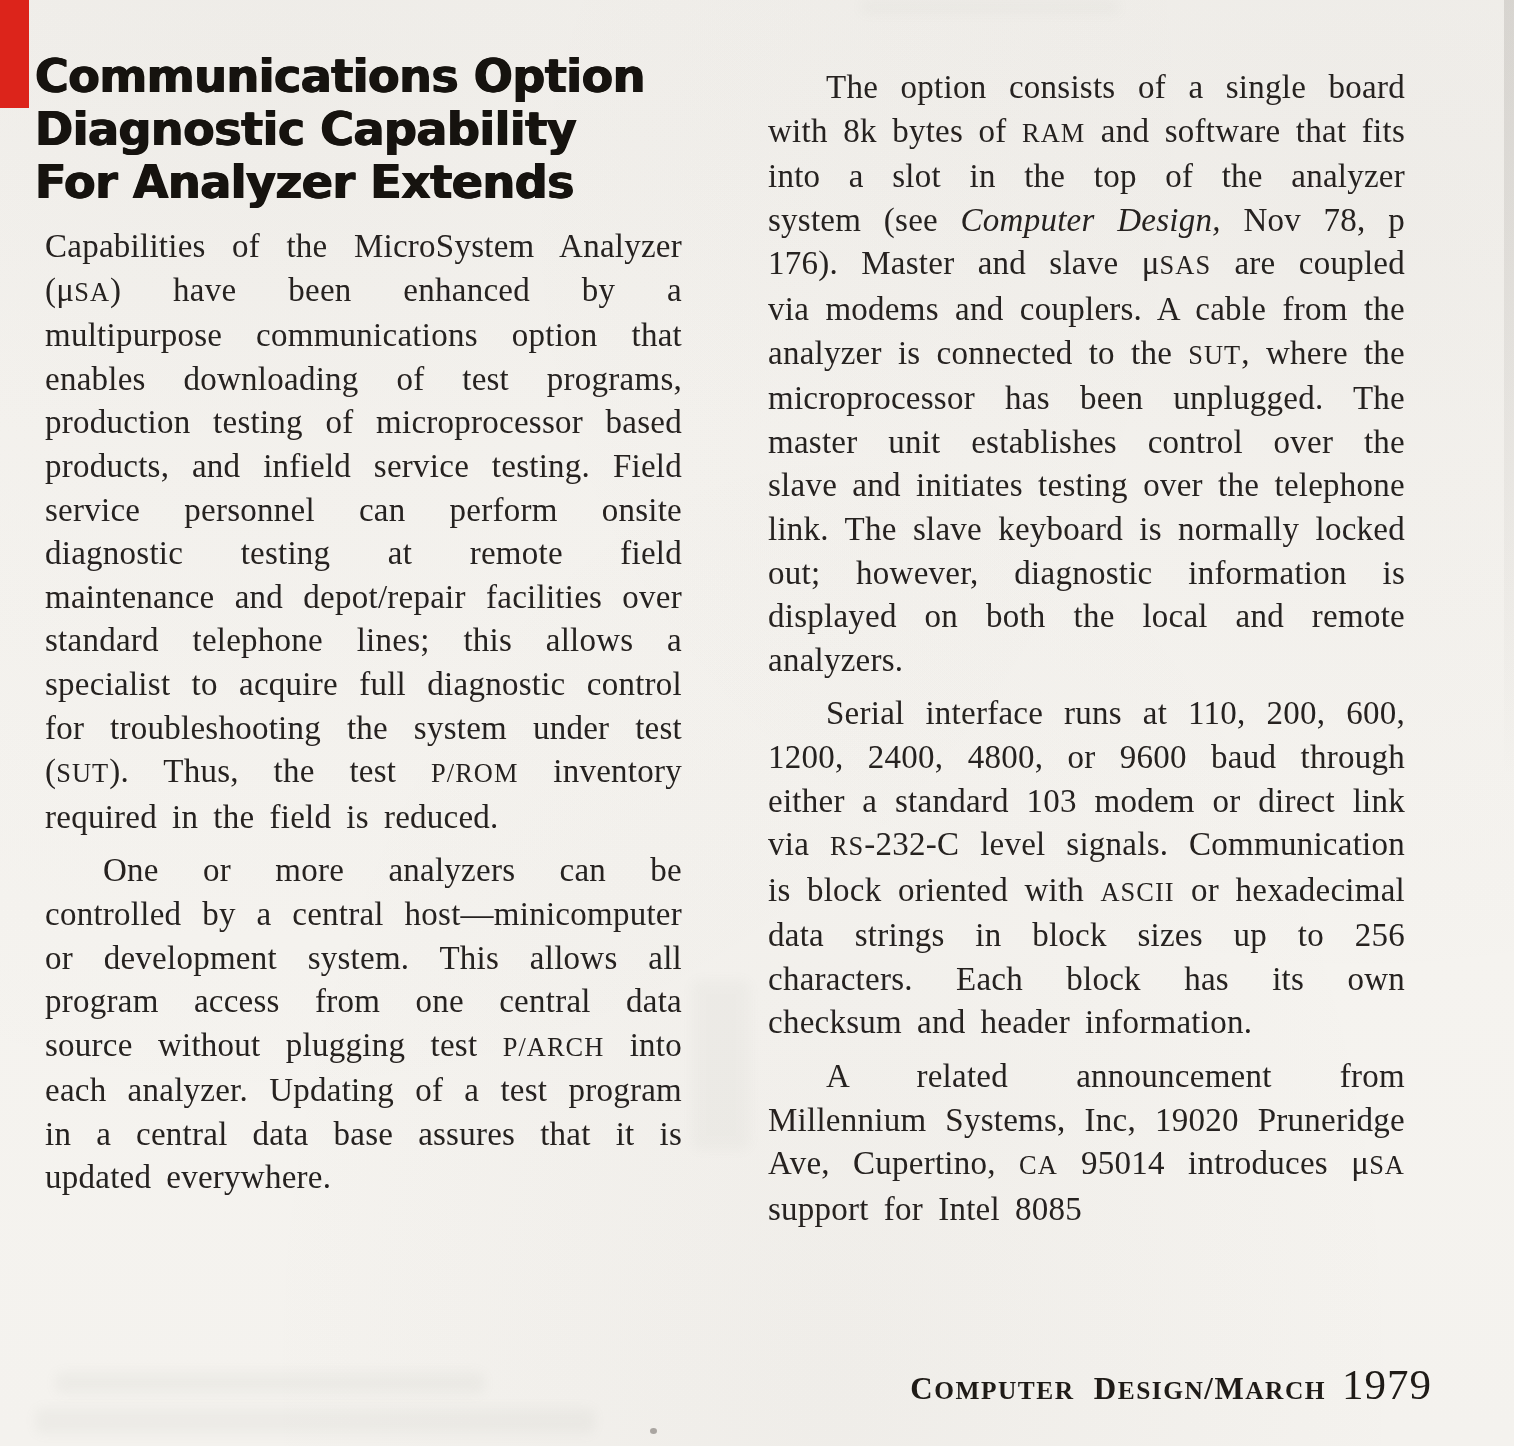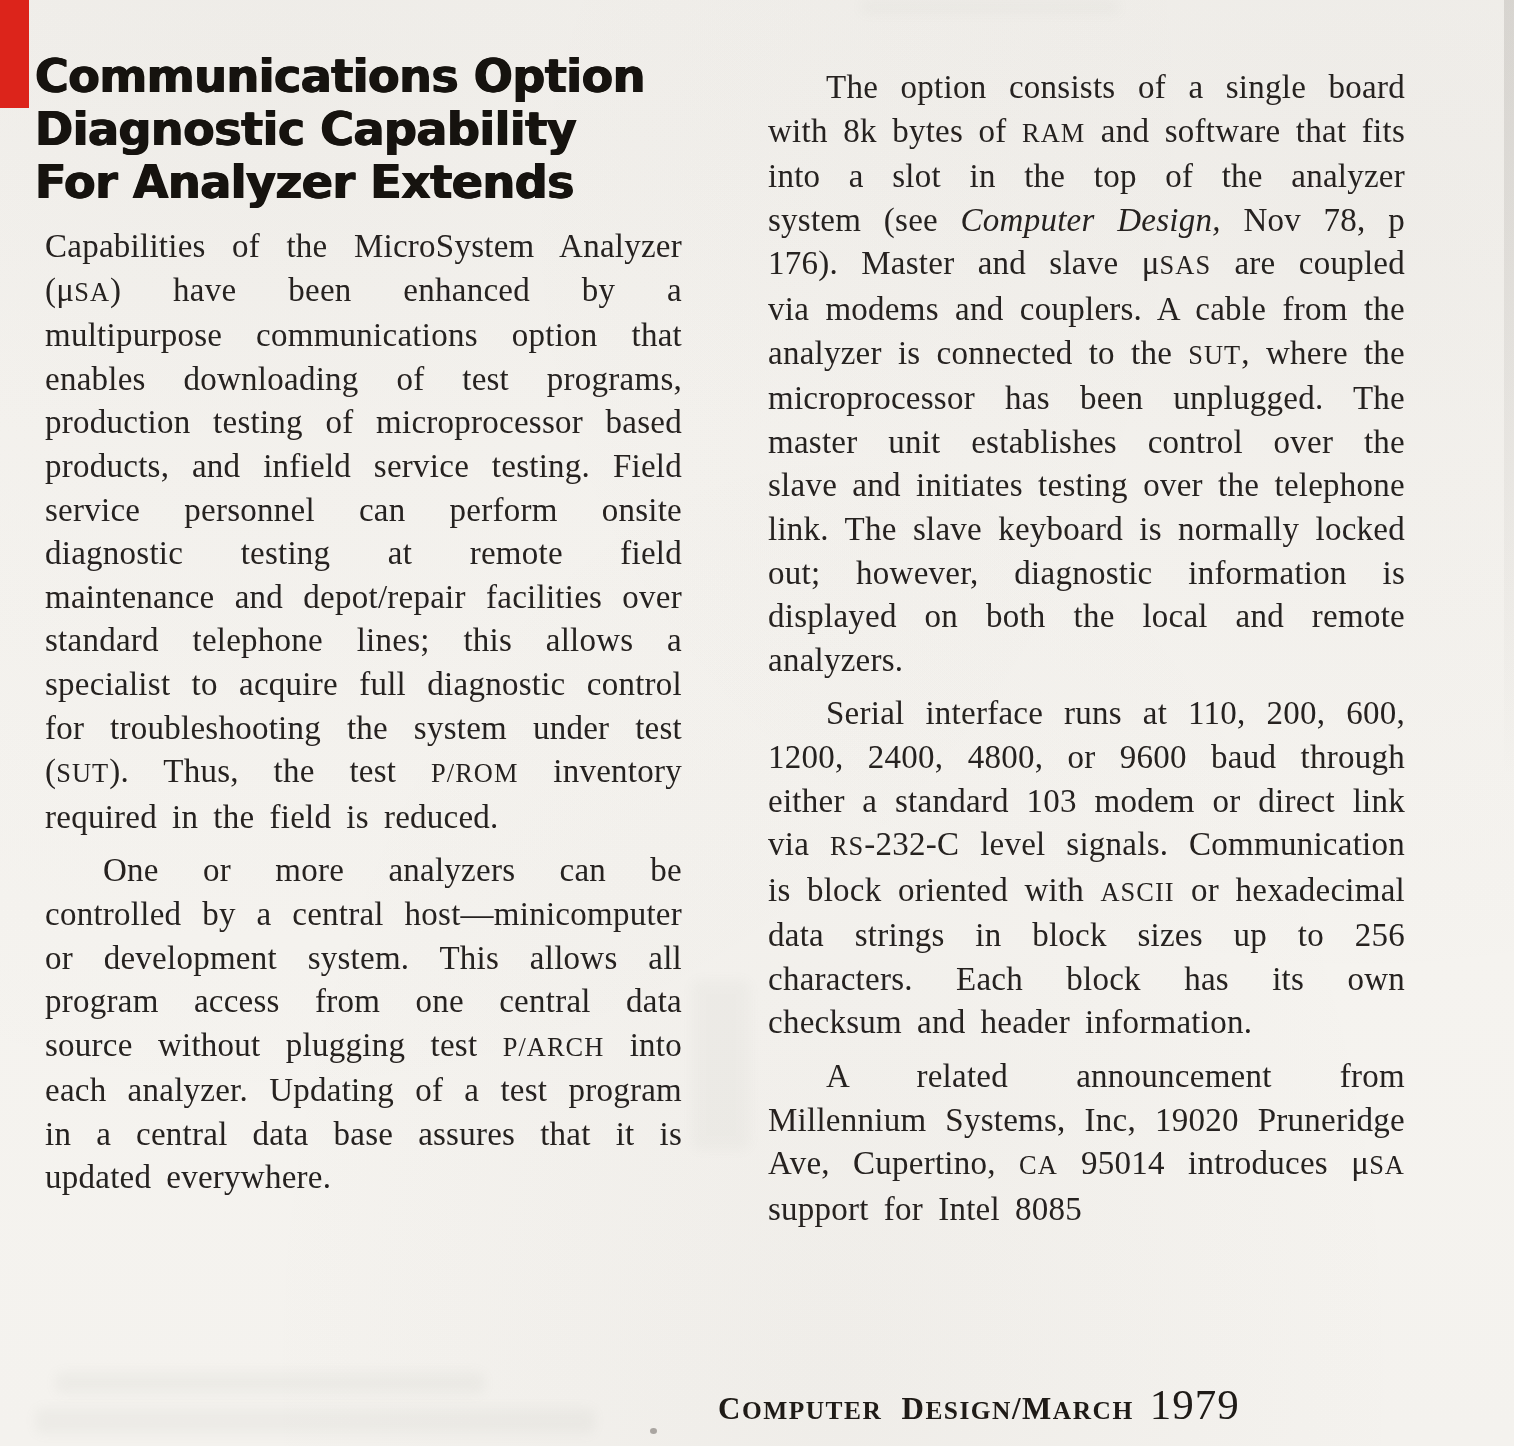--- a/index.html
+++ b/index.html
@@ -52,25 +52,24 @@
     color: #262220;
     word-spacing: 0.2em;
     letter-spacing: 0.25px;
   }
   .col p { margin: 10px; padding: 0; }
   .col-left  { left: 35px;  top: 215px; }
   .col-right { left: 758px; top: 56px;  }
   p.indent { text-indent: 58px; }
   .sc { font-size: 0.8em; letter-spacing: 0.04em; }
   .footer {
-    position: absolute; left: 718px; top: 1360px; width: 696px;
-    text-align: left;
+    position: absolute; left: 736px; top: 1360px; width: 696px;
+    text-align: right;
     color: #1f1b17;
     white-space: nowrap;
-    margin-top: 20px;
   }
   .footer-mag {
     font-weight: bold;
     font-size: 31px;
     letter-spacing: 1.5px;
     word-spacing: 10px;
   }
   .fsc { font-size: 0.82em; }
   .footer-year {
     font-size: 43px;

